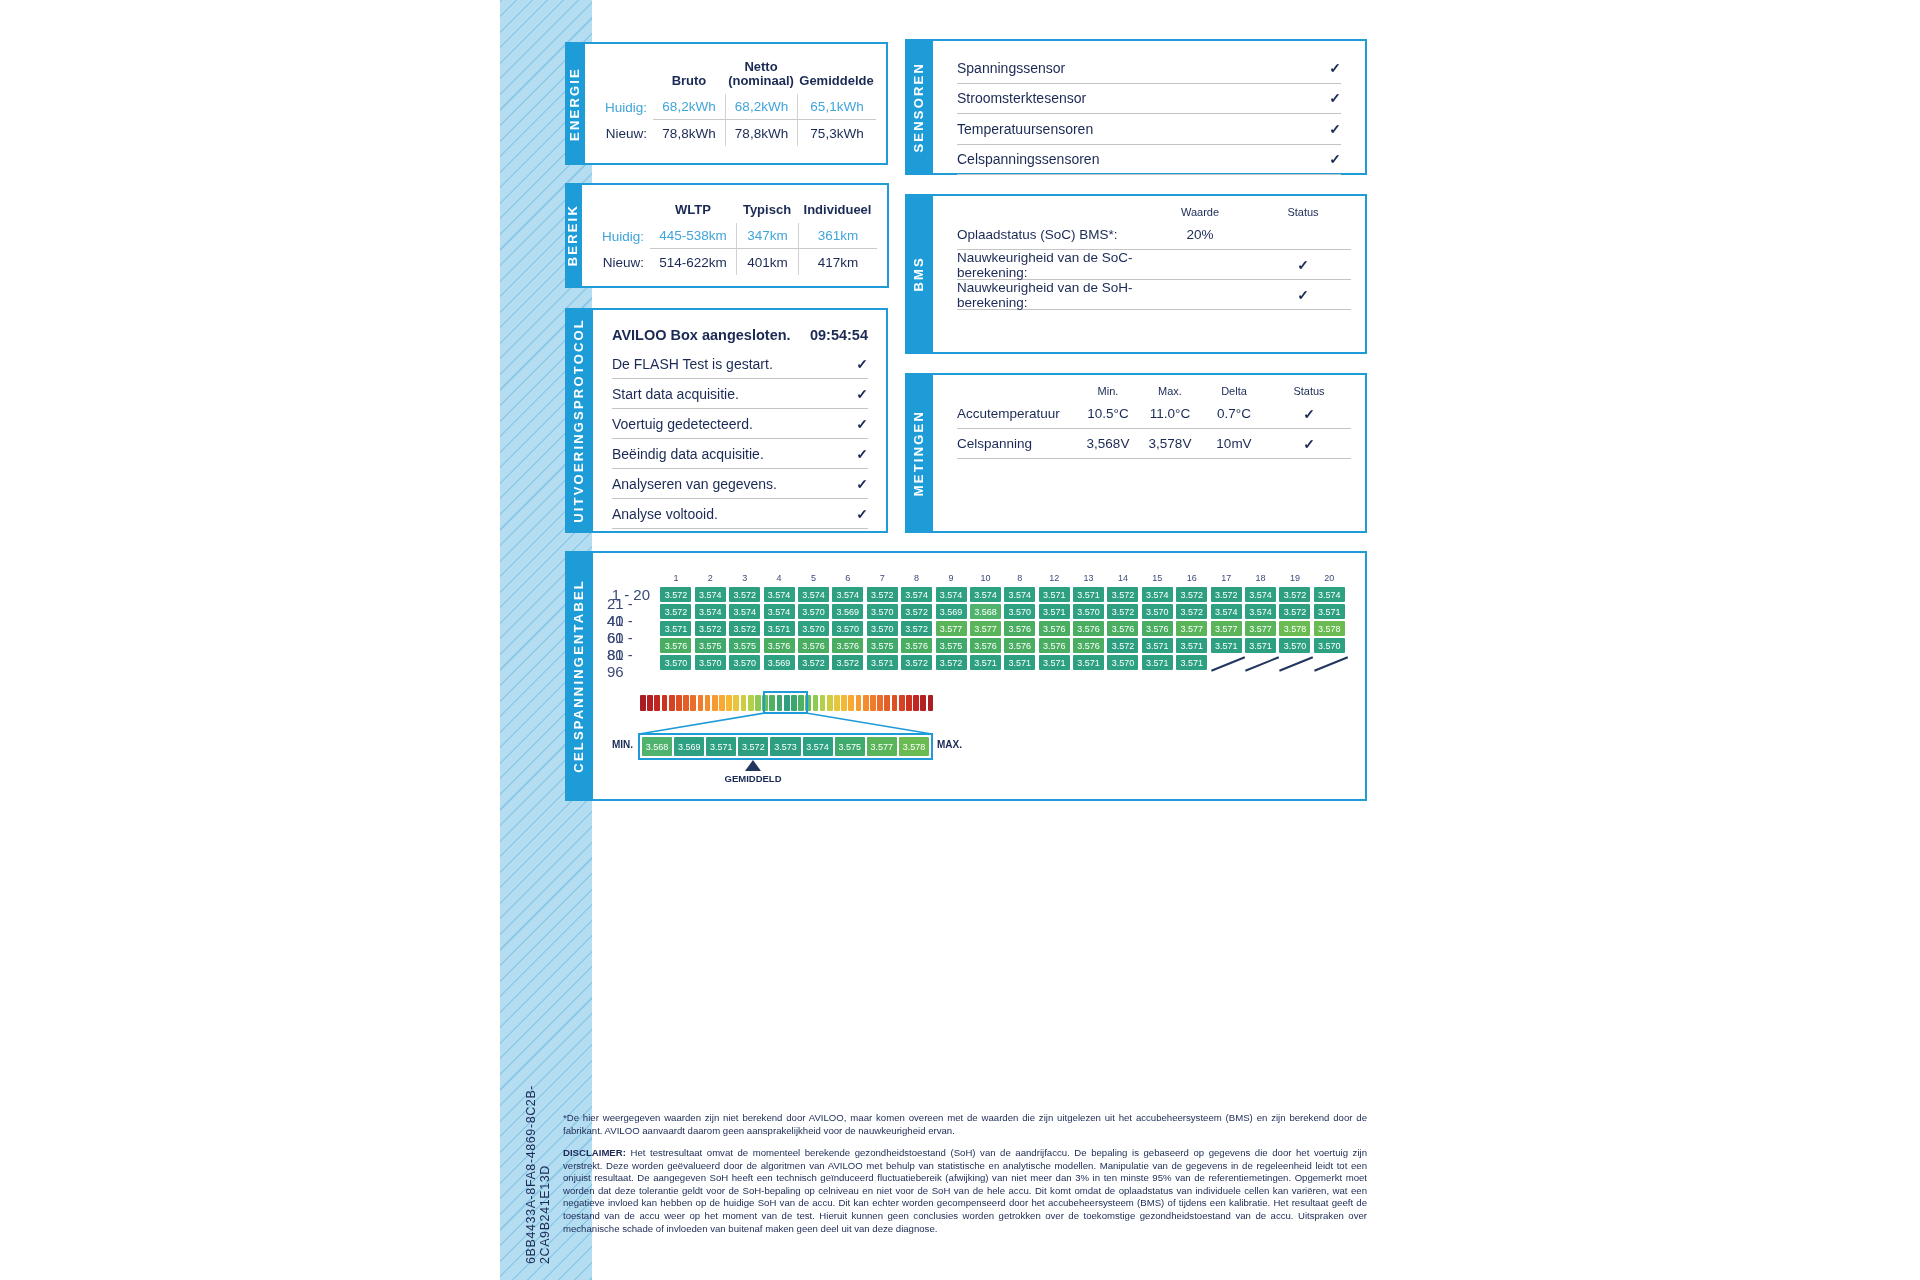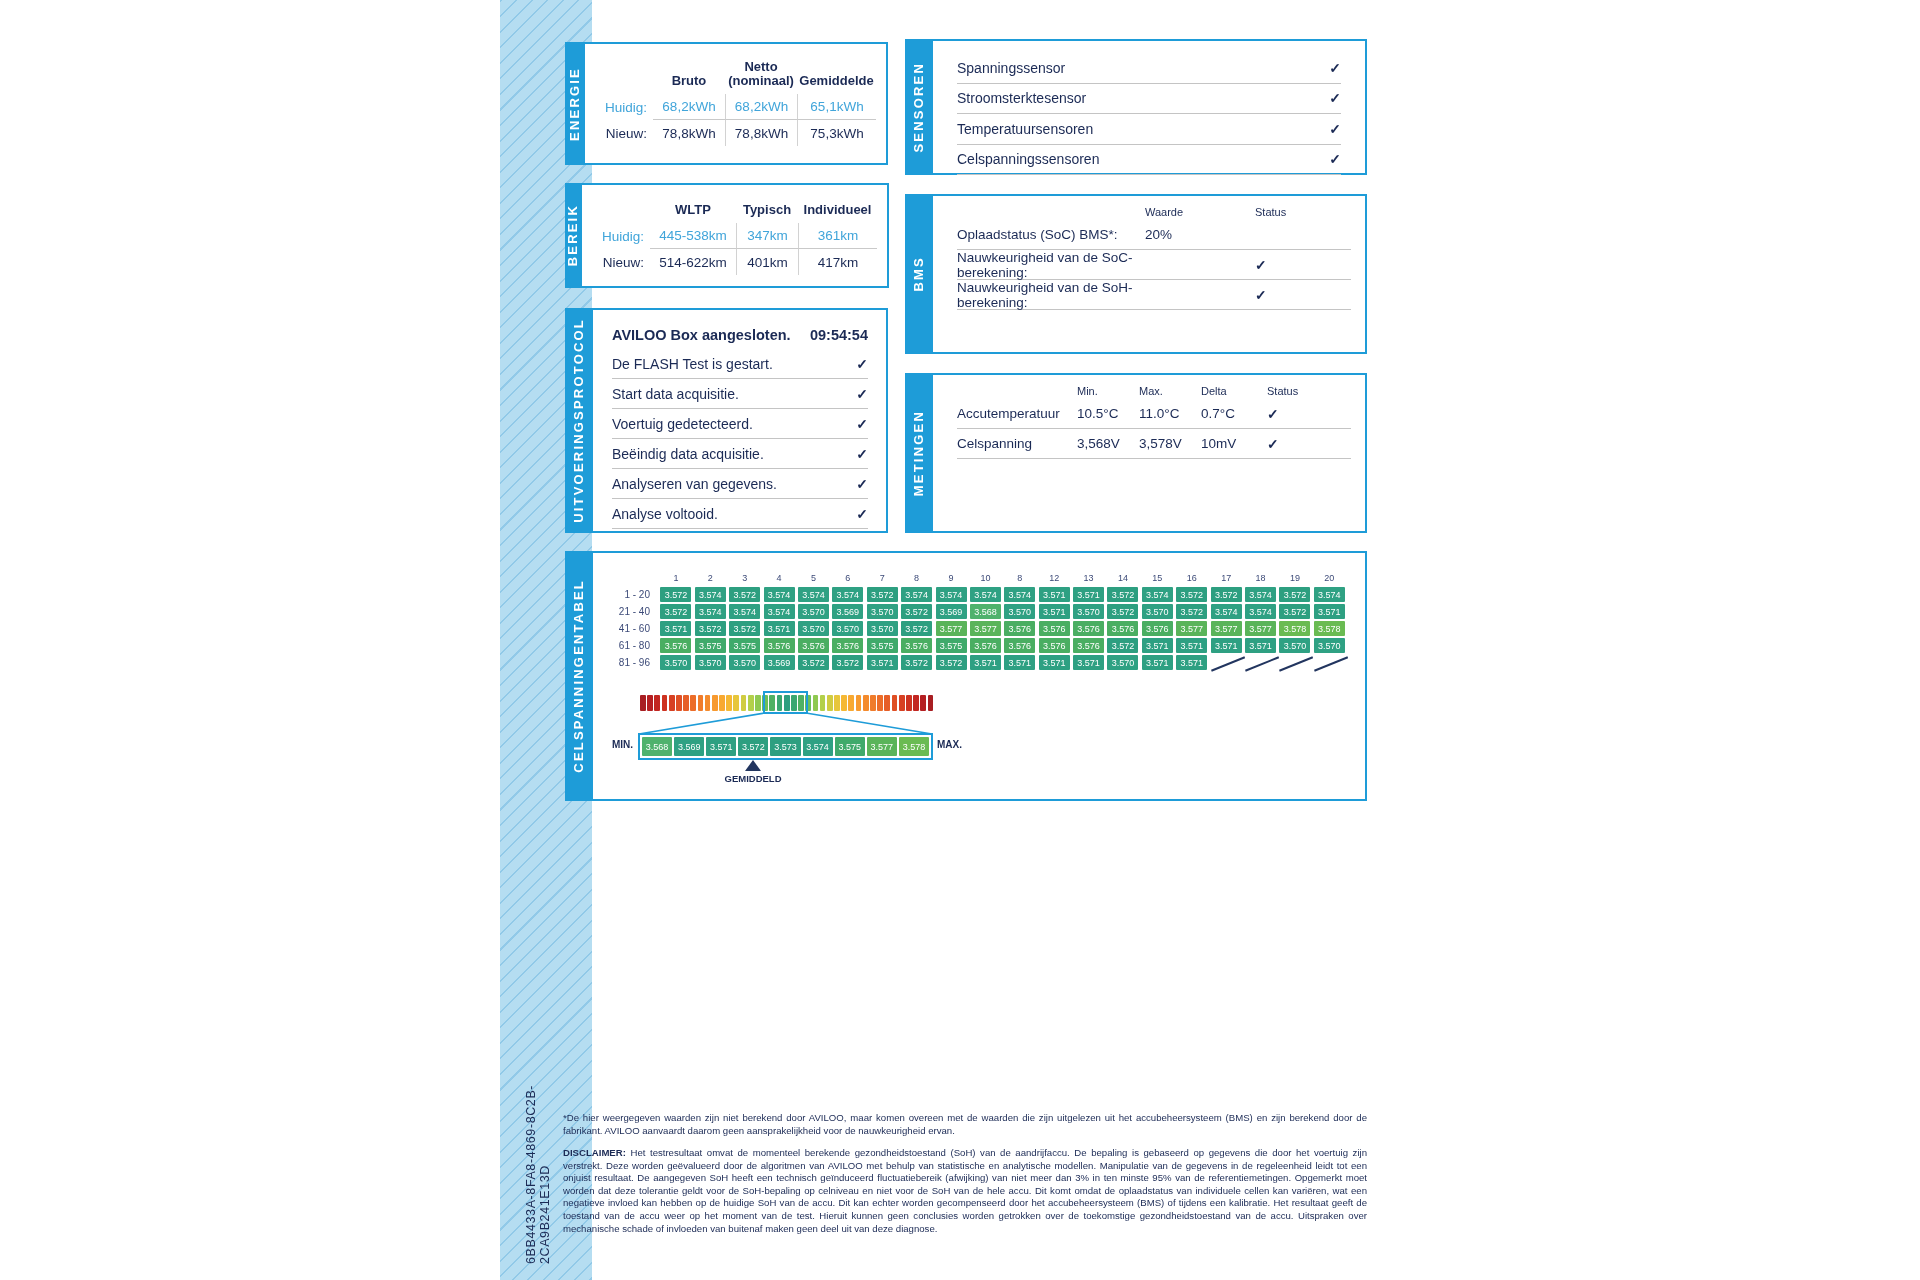--- a/index.html
+++ b/index.html
@@ -42,29 +42,29 @@
 
   .list.sens{padding:12px 24px 0 24px;}
   .list.sens .lrow{height:29.5px;}
 
   
   .grid-head{display:grid;font-size:11px;color:#1b2a55;padding:10px 14px 2px 24px;}
   .grid-row{display:grid;align-items:center;height:29px;border-bottom:1px solid #c4c4c4;
             font-size:13.5px;margin:0 14px 0 24px;}
   .bms-cols{grid-template-columns:1fr 110px 96px;}
   .met-cols{grid-template-columns:1fr 62px 62px 66px 84px;}
-  .gc{text-align:left;}
+  .gc{text-align:center;}
   .gl{text-align:left;}
 
   
   #cellgrid{position:absolute;left:14px;top:18px;display:grid;
             grid-template-columns:50px repeat(20,31px);grid-template-rows:14px repeat(5,15px);
             column-gap:3.4px;row-gap:2px;}
   .colhead{font-size:9px;color:#3c4a78;display:flex;align-items:center;justify-content:center;}
-  .rowlabel{font-size:10px;color:#3c4a78;display:flex;align-items:center;justify-content:flex-end;padding-right:7px;}
+  .rowlabel{font-size:15px;color:#3c4a78;display:flex;align-items:center;justify-content:flex-end;padding-right:7px;}
   .vcell{font-size:9px;color:#fff;display:flex;align-items:center;justify-content:center;border-radius:1px;}
   .vcell.empty{background:transparent;position:relative;}
   .vcell.empty::after{content:"";position:absolute;left:-1px;right:-4px;top:55%;height:1.6px;
                       background:#22355f;transform:rotate(-22deg);}
 
   #strip{position:absolute;left:47px;top:142px;width:293px;height:16px;display:flex;gap:1.4px;}
   #strip .seg{flex:1;border-radius:1px;}
   #strip-box{position:absolute;left:170px;top:138px;width:45px;height:23px;border:2px solid #1e9cd8;
              box-sizing:border-box;background:transparent;}
   #legendbox{position:absolute;left:45px;top:180px;width:295px;height:27px;border:2px solid #1e9cd8;

